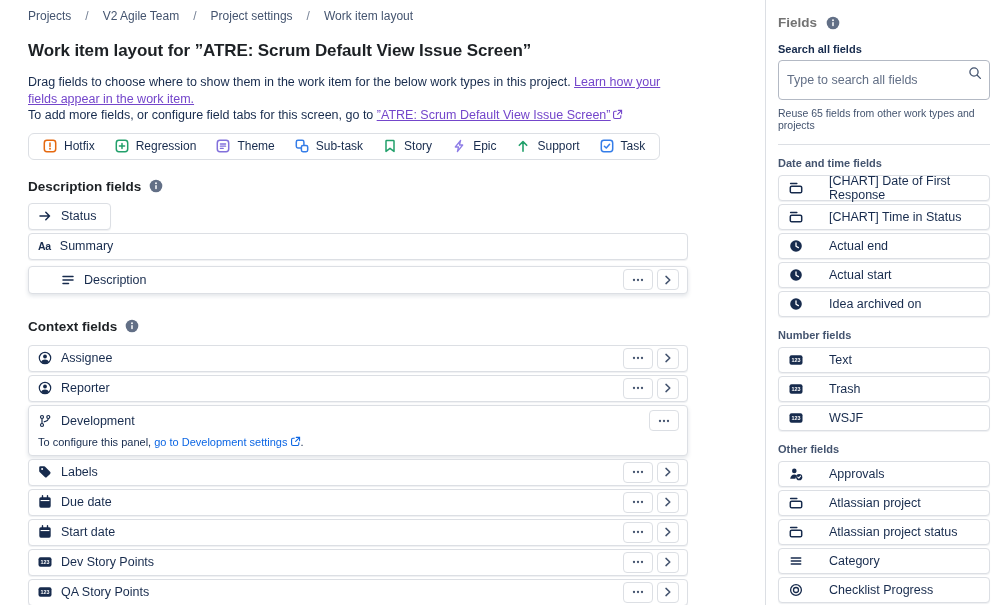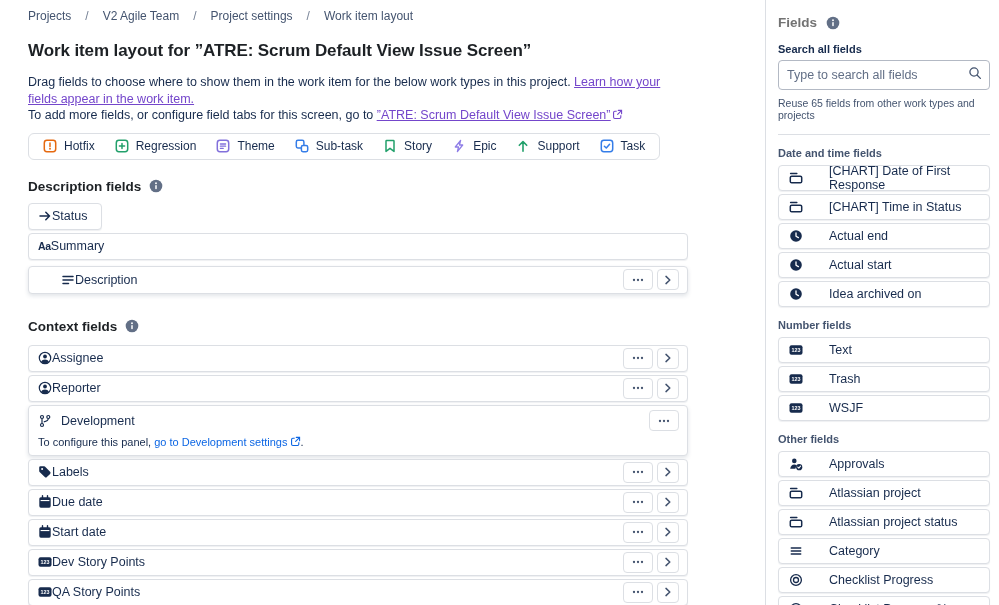--- a/index.html
+++ b/index.html
@@ -33,21 +33,21 @@
   .ext { display: inline-flex; vertical-align: -1px; margin-left: 2px; }
 
   .tabsbar { margin-top: 9px; display: inline-flex; align-items: center; height: 27px; border: 1px solid #DCDFE4; border-radius: 6px; padding: 0 4px; background: #fff; }
   .tab { display: flex; align-items: center; gap: 7px; padding: 0 10px; font-size: 12px; color: #172B4D; cursor: pointer; height: 25px; }
 
   .sec-head { display: flex; align-items: center; gap: 8px; font-size: 13.5px; font-weight: bold; color: #1D2125; }
   .sec-head.desc { margin-top: 19px; margin-bottom: 9px; }
   .sec-head.ctx { margin-top: 25px; margin-bottom: 11px; }
 
   .frow {
-    display: flex; align-items: center; 
+    display: flex; align-items: center; gap: 9px;
     height: 27px; padding: 0 8px 0 9px; margin-bottom: 3px;
     border: 1px solid #DCDFE4; border-radius: 4px; background: #fff;
     box-shadow: 0 1px 1px rgba(23,43,77,0.07);
     font-size: 12.5px; color: #172B4D; cursor: grab;
   }
   .frow.small { display: inline-flex; padding-right: 14px; }
   .frow.shadowed { box-shadow: 0 2px 4px rgba(23,43,77,0.13); padding-left: 32px; }
   .frow .flabel { white-space: nowrap; }
   .acts { margin-left: auto; display: flex; gap: 4px; align-items: center; }
   .btn { display: flex; align-items: center; justify-content: center; background: #fff; border: 1px solid #DCDFE4; border-radius: 4px; color: #44546F; cursor: pointer; padding: 0; }
@@ -61,21 +61,21 @@
   .panel-top { display: flex; align-items: center; gap: 9px; height: 24px; font-size: 12.5px; }
   .panel-note { font-size: 11px; color: #172B4D; margin-top: 3px; }
   .panel-note a { text-decoration: none; }
 
   
   .sidebar { position: absolute; left: 765px; top: 0; width: 234px; height: 605px; border-left: 1px solid #DCDFE4; padding: 0 9px 0 12px; }
   .sb-head { margin-top: 15px; display: flex; align-items: center; gap: 9px; font-size: 13.5px; font-weight: bold; color: #737373; }
   .sb-label { margin-top: 13px; font-size: 11px; font-weight: bold; color: #172B4D; }
   .sb-searchwrap { margin-top: 5px; position: relative; }
   .sb-search {
-    width: 100%; height: 30px; border: 1px solid #B3B9C4; border-radius: 4px;
+    width: 100%; height: 40px; border: 1px solid #B3B9C4; border-radius: 4px;
     padding: 0 28px 0 8px; font-size: 12.5px; color: #172B4D;
     font-family: "Liberation Sans", sans-serif; background: #fff; outline: none;
   }
   .sb-search::placeholder { color: #626F86; }
   .sb-search-icn { position: absolute; right: 8px; top: 6px; color: #44546F; }
   .sb-note { margin-top: 7px; font-size: 10.5px; color: #44546F; }
   .sb-div { margin-top: 13px; border-top: 1px solid #DCDFE4; }
   .sb-group-head { margin: 12px 0 6px; font-size: 11px; font-weight: bold; color: #44546F; }
   .scard {
     display: flex; align-items: center; gap: 26px;

